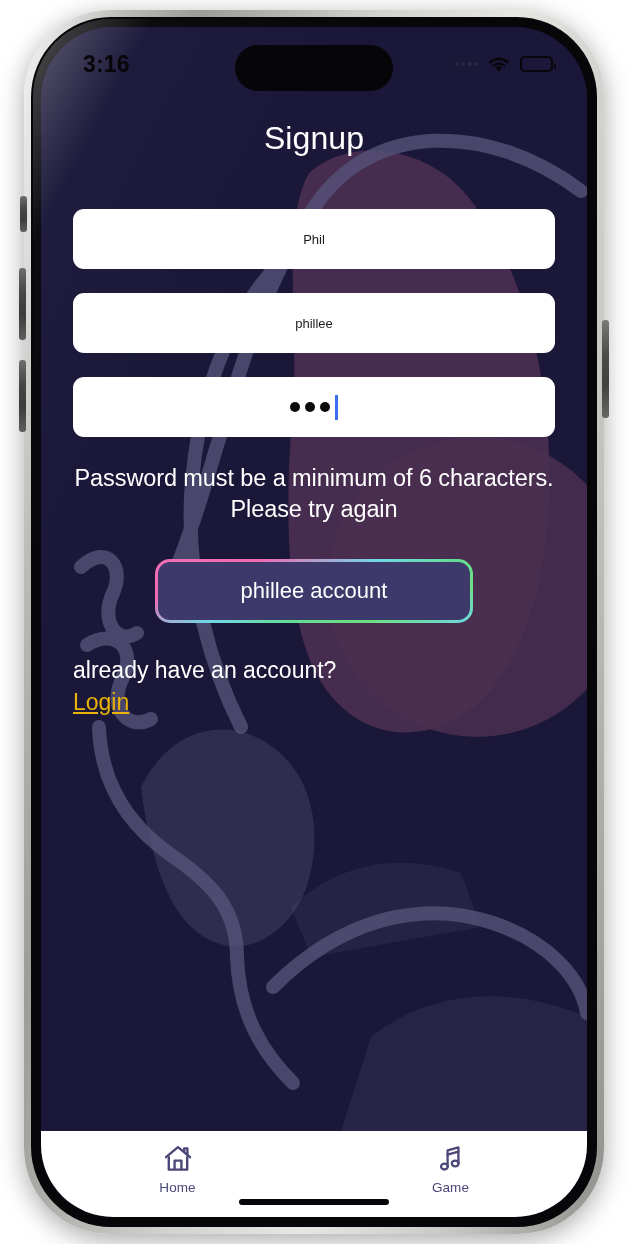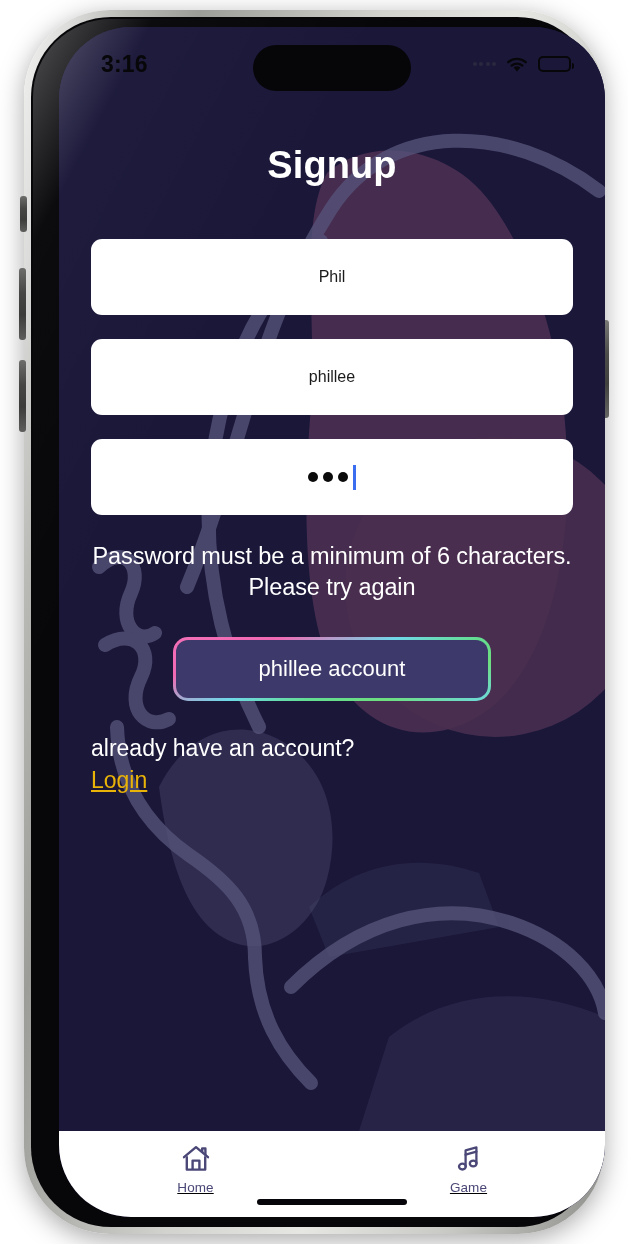--- a/index.html
+++ b/index.html
@@ -63,21 +63,21 @@
   }
   .btn-mute  { left: 20px;  top: 196px; width: 7px;  height: 36px; }
   .btn-volup { left: 19px;  top: 268px; width: 7px;  height: 72px; }
   .btn-voldn { left: 19px;  top: 360px; width: 7px;  height: 72px; }
   .btn-power { right: 19px; top: 320px; width: 7px;  height: 98px;
                background: linear-gradient(180deg, #797977, #4c4c4a 35%, #414140 65%, #666664); }
 
   
   .screen {
     position: absolute;
-    left: 59px;
+    left: 41px;
     top: 27px;
     width: 546px;
     height: 1190px;
     border-radius: 72px;
     overflow: hidden;
     background: #1a1739;
   }
 
   
   .bg-art {
@@ -156,35 +156,35 @@
 
   .content-scroll {
     flex: 1;
     padding: 0 32px;
     position: relative;
   }
 
   .page-title {
     text-align: center;
     color: #ffffff;
-    font-size: 38px;
-    font-weight: 700;
-    margin-top: 117px;
+    font-size: 32px;
+    font-weight: 400;
+    margin-top: 93px;
     letter-spacing: 0.1px;
   }
 
   .field {
     margin-top: 24px;
-    height: 76px;
+    height: 60px;
     background: #ffffff;
     border-radius: 11px;
     display: flex;
     align-items: center;
     justify-content: center;
-    font-size: 16px;
+    font-size: 13px;
     color: #1b1b1b;
   }
   .field.first { margin-top: 52px; }
 
   .pw-wrap {
     display: flex;
     align-items: center;
     gap: 0;
   }
   .pw-dots { display: flex; gap: 5px; align-items: center; }
@@ -253,21 +253,20 @@
   }
 
   
   .tab-bar {
     height: 86px;
     background: #ffffff;
     display: flex;
     align-items: flex-start;
     padding-top: 11px;
     z-index: 12;
-    text-decoration: underline;
   }
   .tab-item {
     flex: 1;
     display: flex;
     flex-direction: column;
     align-items: center;
     gap: 6px;
   }
   .tab-icon { height: 32px; display: flex; align-items: center; justify-content: center; }
   .tab-label {

